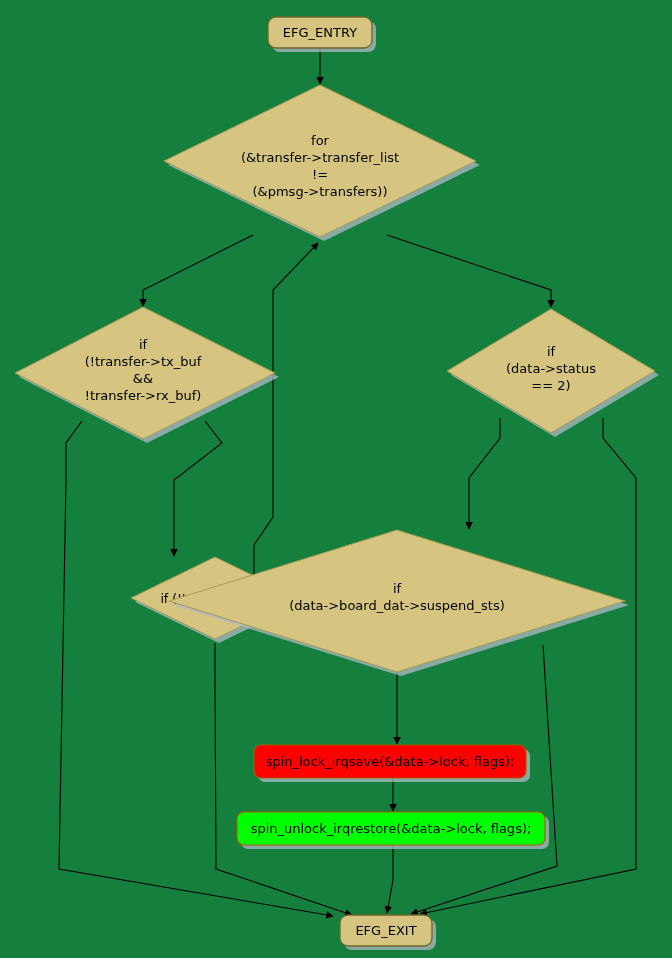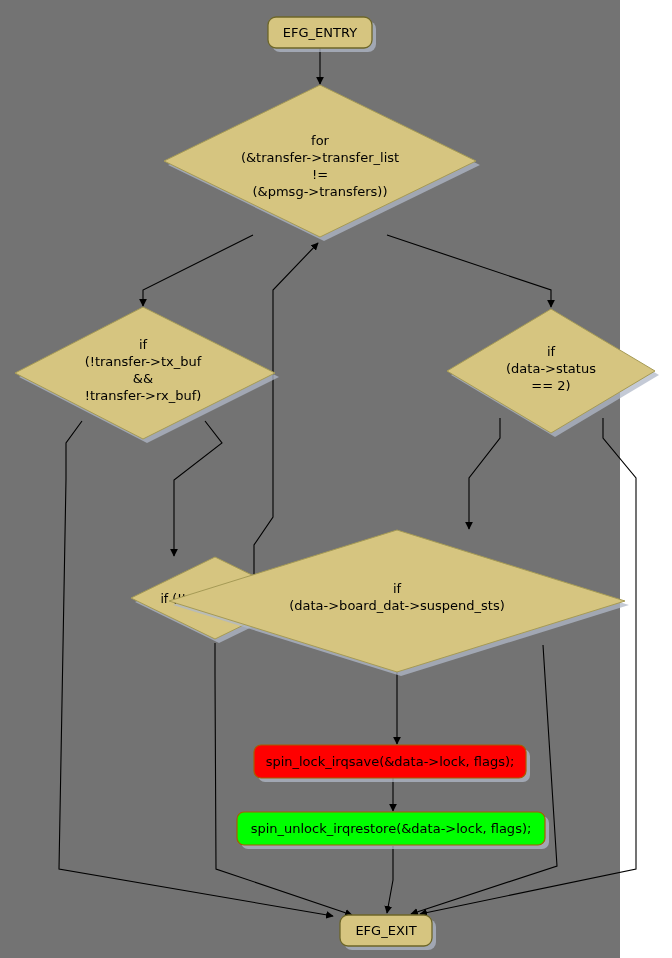--- a/index.html
+++ b/index.html
@@ -8,23 +8,23 @@
     background: #ffffff;
   }
   body {
     width: 672px;
     height: 958px;
     font-family: "DejaVu Sans", sans-serif;
     overflow: hidden;
   }
   #canvas {
     position: relative;
-    width: 620px;
+    width: 672px;
     height: 958px;
-    background: #737373;
+    background: #15803d;
   }
   svg#flow {
     position: absolute;
     top: 0;
     left: 0;
     width: 672px;
     height: 958px;
   }
   .node-text {
     font-family: "DejaVu Sans", sans-serif;

